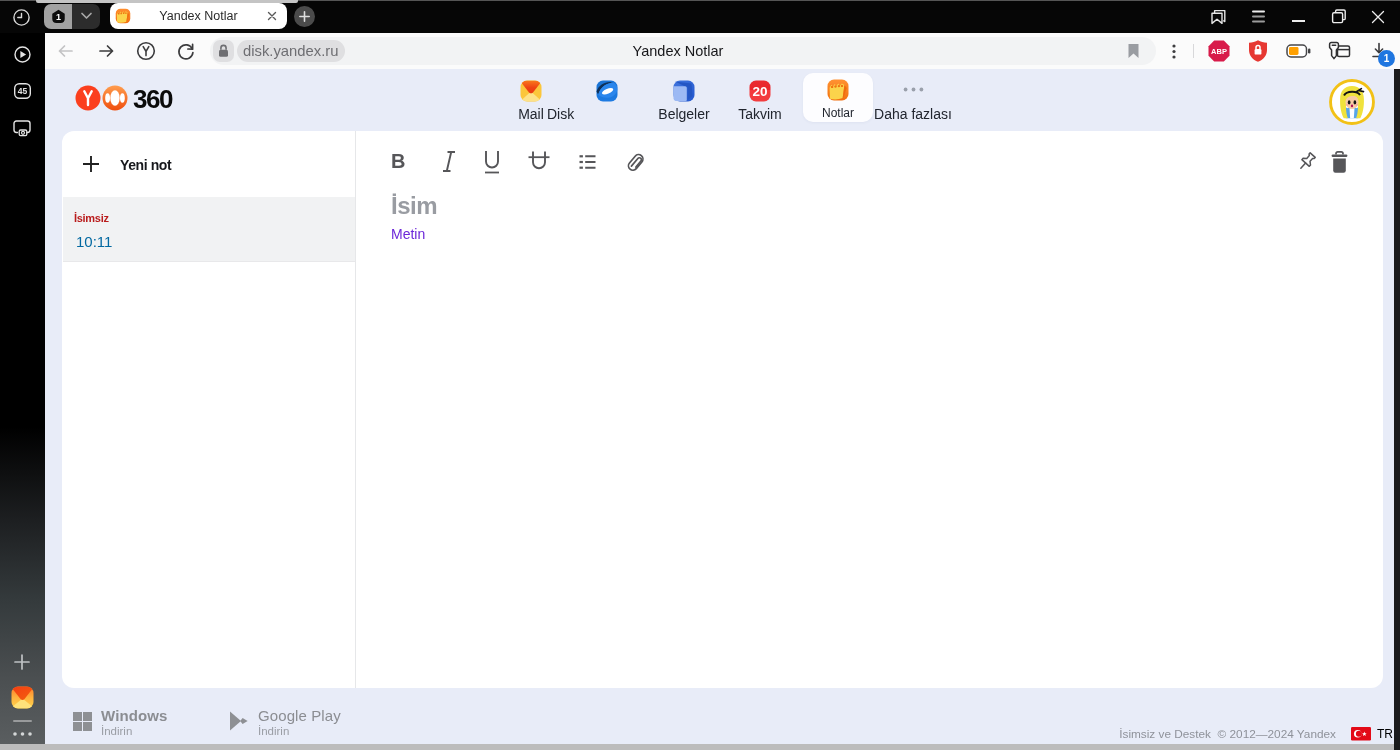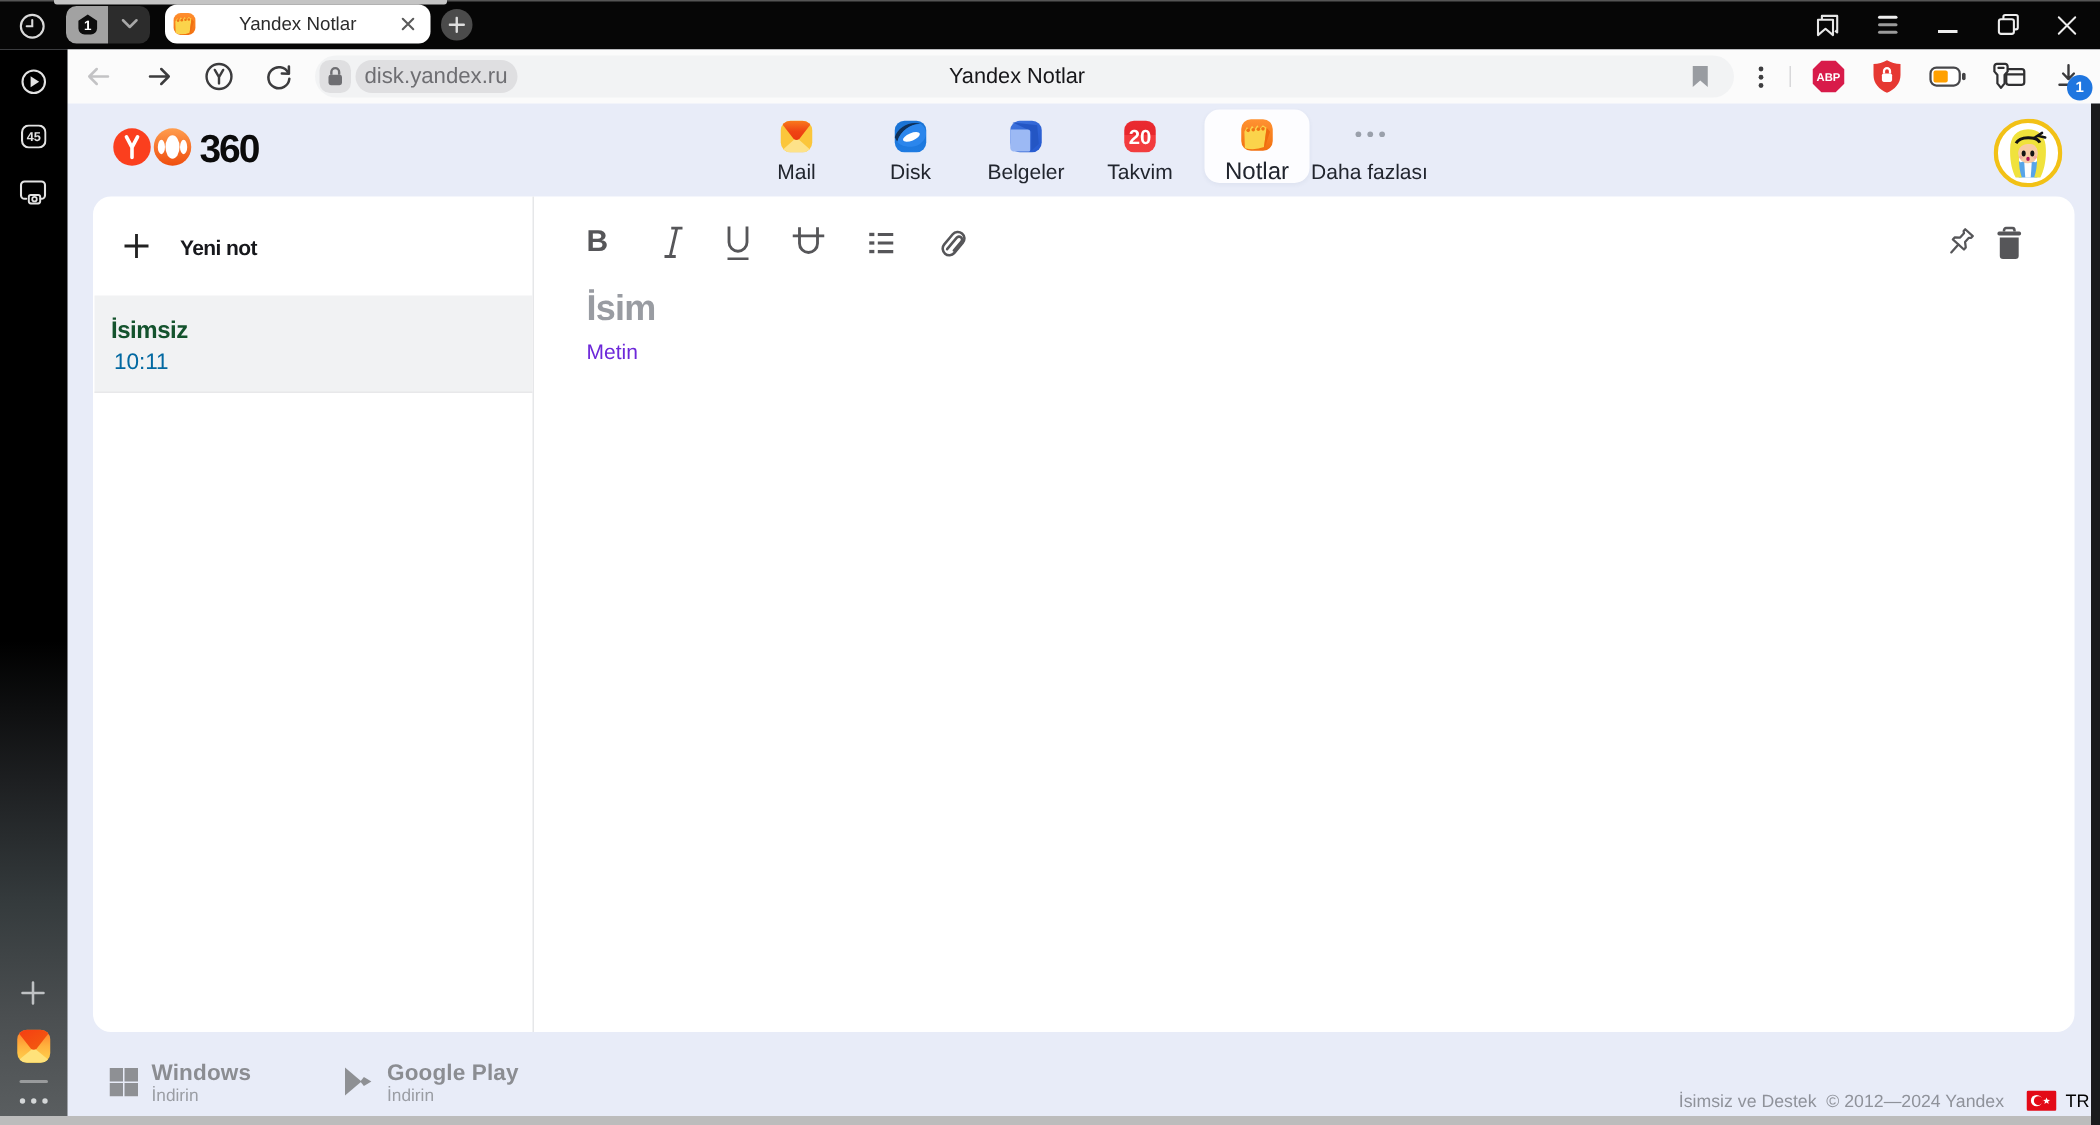--- a/index.html
+++ b/index.html
@@ -284,24 +284,24 @@
       <circle cx="11.9" cy="7.1" r="1.2" fill="#ef7512"></circle>
       <circle cx="15" cy="6.9" r="1.2" fill="#ef7512"></circle>
     </g>
 </svg>
 <svg style="left:902px;top:86px" width="23" height="7" viewBox="0 0 23 7">
 <circle cx="3.6" cy="3.5" r="1.9" fill="#9aa0ab"></circle>
     <circle cx="11.5" cy="3.5" r="1.9" fill="#9aa0ab"></circle>
     <circle cx="19.4" cy="3.5" r="1.9" fill="#9aa0ab"></circle>
 </svg>
 <div class="a" style="left:471px;top:106px;width:120px;text-align:center;font-size:14px;color:#21252e">Mail</div>
-<div class="a" style="left:547px;top:106px;width:120px;text-align:center;font-size:14px;color:#21252e">Disk</div>
+<div class="a" style="left:547px;top:106px;width:120px;font-size:14px;color:#21252e">Disk</div>
 <div class="a" style="left:624px;top:106px;width:120px;text-align:center;font-size:14px;color:#21252e">Belgeler</div>
 <div class="a" style="left:700px;top:106px;width:120px;text-align:center;font-size:14px;color:#21252e">Takvim</div>
-<div class="a" style="left:778px;top:106px;width:120px;text-align:center;font-size:16px;color:#21252e">Notlar</div>
+<div class="a" style="left:778px;top:106px;width:120px;text-align:center;font-size:12px;color:#21252e">Notlar</div>
 <div class="a" style="left:853px;top:106px;width:120px;text-align:center;font-size:14px;color:#21252e">Daha fazlası</div>
 
 <svg style="left:1329px;top:79px" width="46" height="46" viewBox="0 0 48 48">
 <defs>
       <clipPath id="avc">
         <circle cx="24" cy="24" r="21"></circle>
       </clipPath>
     </defs>
 <circle cx="24" cy="24" r="22.4" fill="#fff" stroke="#f2c116" stroke-width="3"></circle>
 <g clip-path="url(#avc)">
@@ -323,21 +323,21 @@
 </g>
 </svg>
 
 <div class="a" style="left:62px;top:131px;width:1321px;height:557px;background:#fff;border-radius:12px"></div>
 <div class="a" style="left:355px;top:131px;width:1px;height:557px;background:#e6e7e9"></div>
 <svg style="left:82px;top:155px" width="18" height="18" viewBox="0 0 18 18">
 <path d="M9,1 V17 M1,9 H17" stroke="#222" stroke-width="1.9"></path>
 </svg>
 <div class="a" style="left:120px;top:157px;font-size:14px;font-weight:bold;letter-spacing:-0.4px;color:#17181c">Yeni not</div>
 <div class="a" style="left:63px;top:197px;width:292px;height:65px;background:#f1f2f3;border-bottom:1px solid #e8e8ea"></div>
-<div class="a" style="left:74px;top:212px;font-size:16px;font-weight:bold;letter-spacing:-0.3px;color:#14532d">İsimsiz</div>
+<div class="a" style="left:74px;top:212px;font-size:11px;font-weight:bold;letter-spacing:-0.3px;color:#b91c1c">İsimsiz</div>
 <div class="a" style="left:76px;top:233px;font-size:15px;color:#0369a1">10:11</div>
 
 <div class="a" style="left:391px;top:151px;font-size:20px;line-height:21px;font-weight:bold;color:#565659">B</div>
 <svg style="left:442px;top:151px" width="14" height="22" viewBox="0 0 14 22">
 <path d="M5.5,1 H13 M1,20 H8.5 M9.2,1 L4.8,20" fill="none" stroke="#565659" stroke-width="1.9"></path>
 </svg>
 <svg style="left:483px;top:150px" width="18" height="24" viewBox="0 0 18 24">
 <path d="M3,1 V11.5 A6,6 0 0 0 15,11.5 V1" fill="none" stroke="#565659" stroke-width="1.9"></path>
 <path d="M2,22.5 H16" stroke="#565659" stroke-width="1.8"></path>
 </svg>
@@ -377,21 +377,21 @@
     <rect x="10" y="0" width="9" height="9" fill="#8e9094"></rect>
 <rect x="0" y="10" width="9" height="9" fill="#8e9094"></rect>
     <rect x="10" y="10" width="9" height="9" fill="#8e9094"></rect>
 </svg>
 <div class="a" style="left:101px;top:707px;font-size:15px;font-weight:bold;color:#8b8d92;letter-spacing:0.1px">Windows</div>
 <div class="a" style="left:101px;top:725px;font-size:11.5px;color:#9a9da4">İndirin</div>
 <svg style="left:229px;top:711px" width="21" height="20" viewBox="0 0 21 20">
 <path d="M1,0.6 L12,10 L1,19.4 Z" fill="#8e9094"></path>
 <path d="M13.6,7 L18.6,10 L13.6,13 L11.2,10 Z" fill="#8e9094"></path>
 </svg>
-<div class="a" style="left:258px;top:707px;font-size:15px;font-weight:bold;color:#8b8d92;letter-spacing:0.1px">Google Play</div>
+<div class="a" style="left:258px;top:707px;font-size:15px;font-weight:normal;color:#8b8d92;letter-spacing:0.1px">Google Play</div>
 <div class="a" style="left:258px;top:725px;font-size:11.5px;color:#9a9da4">İndirin</div>
 <div class="a" style="left:1031px;top:727px;width:180px;text-align:right;font-size:11.8px;color:#8f929a">İsimsiz ve Destek</div>
 <div class="a" style="left:1156px;top:727px;width:180px;text-align:right;font-size:11.8px;color:#8f929a">© 2012—2024 Yandex</div>
 <svg style="left:1351px;top:727px" width="20" height="13.5" viewBox="0 0 40 27">
 <rect width="40" height="27" rx="2.5" fill="#e30a17"></rect>
 <circle cx="13.5" cy="13.5" r="7.6" fill="#fff"></circle>
 <circle cx="15.8" cy="13.5" r="6" fill="#e30a17"></circle>
 <polygon points="27.7,13.5 24.1,12.3 24.1,14.7" fill="#fff" opacity="0"></polygon>
     <polygon points="22.5,9.2 23.8,12.3 27.2,12.5 24.6,14.7 25.4,17.9 22.5,16.1 19.7,17.9 20.5,14.7 17.9,12.5 21.3,12.3" fill="#fff" transform="translate(4.2,0)"></polygon>
 </svg>

